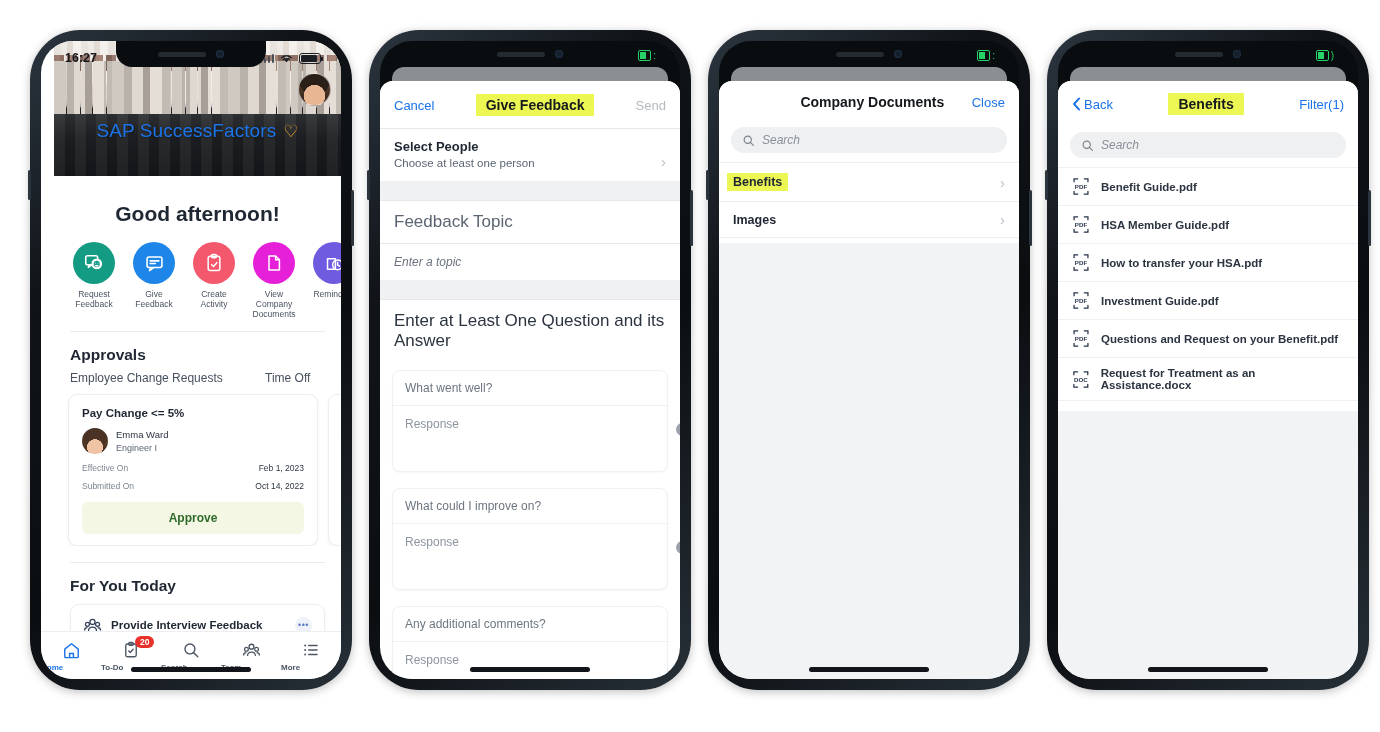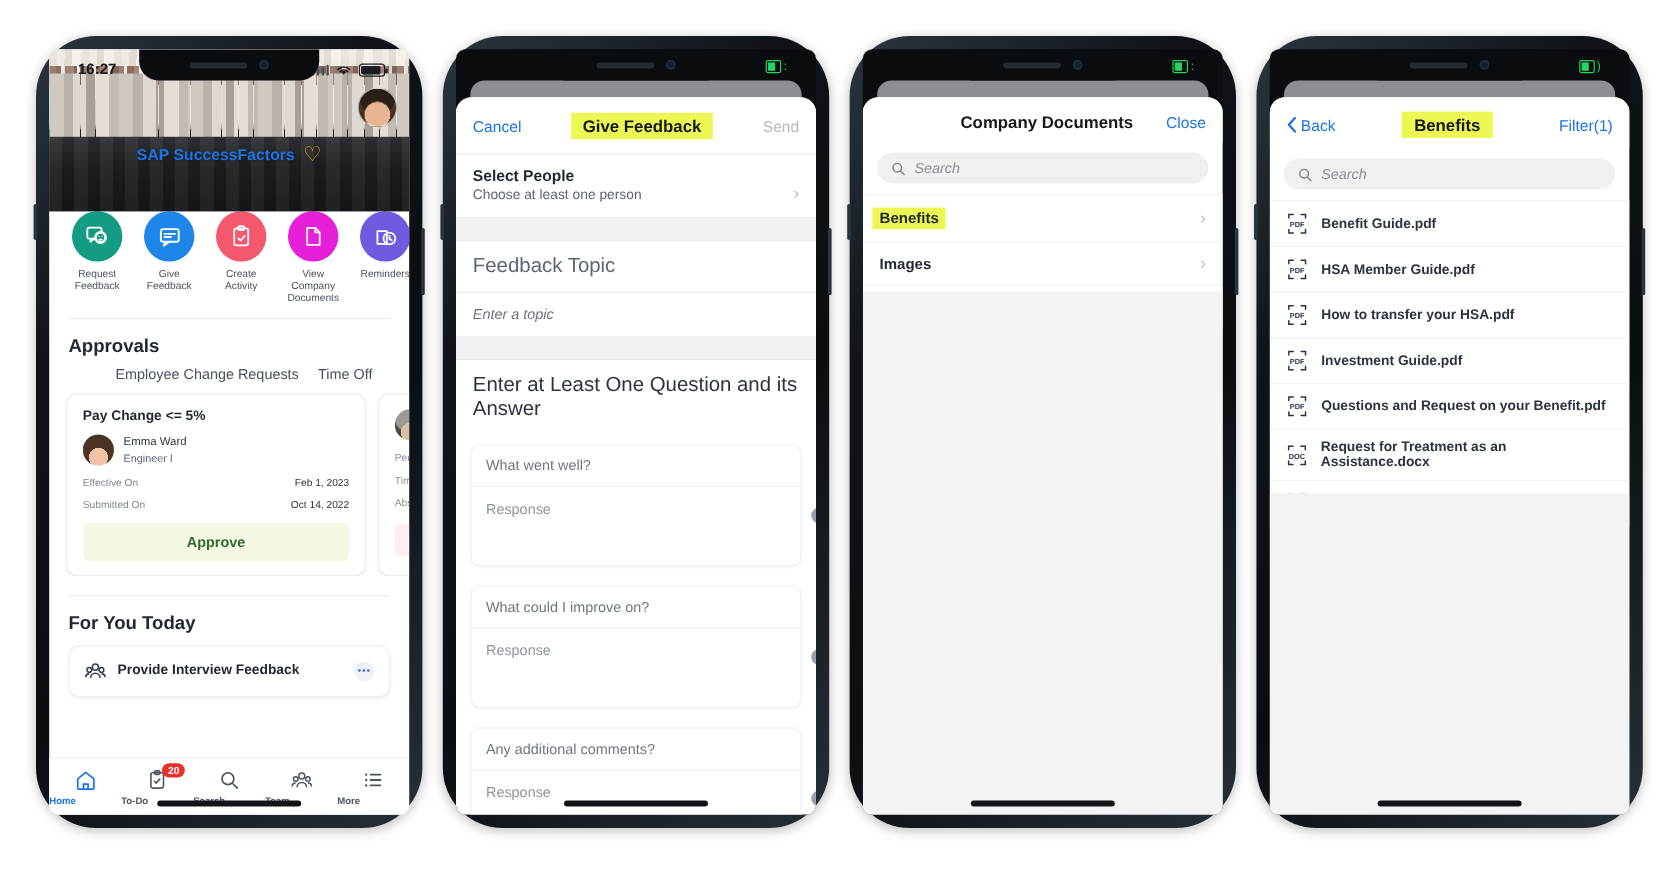--- a/index.html
+++ b/index.html
@@ -23,21 +23,21 @@
   .phone::before { 
     content:""; position:absolute; left:-2px; top:140px; width:3px; height:30px;
     background:#2b343d; border-radius:2px;
   }
   .phone::after {
     content:""; position:absolute; right:-2px; top:160px; width:3px; height:56px;
     background:#2b343d; border-radius:2px;
   }
   .screen {
     position: relative; width: 100%; height: 100%;
-    border-radius: 8px; overflow: hidden; background: #ffffff;
+    border-radius: 32px; overflow: hidden; background: #ffffff; padding-left: 13px;
   }
   .notch {
     position: absolute; top: 0; left: 50%; transform: translateX(-50%);
     width: 150px; height: 26px; background: #0a0d10;
     border-bottom-left-radius: 16px; border-bottom-right-radius: 16px;
     z-index: 40; display: flex; align-items: center; justify-content: center; gap: 10px;
   }
   .notch .speaker { width: 48px; height: 5px; border-radius: 3px; background: #232a30; }
   .notch .cam { width: 8px; height: 8px; border-radius: 50%; background: #16202c;
                 box-shadow: inset 0 0 2px #2e4a6b; }
@@ -103,21 +103,21 @@
   }
   .hero .water::after{
     content:""; position:absolute; inset:0;
     background: repeating-linear-gradient(90deg, rgba(180,175,170,.20) 0 11px, rgba(60,60,62,.2) 11px 21px);
     opacity:.55;
   }
   .brand {
     position:absolute; left:0; right:0; top:79px; z-index:6;
     display:flex; align-items:center; justify-content:center; gap:7px;
   }
-  .brand .btxt { font-size:13px; font-weight:700; color:#1b74e8; letter-spacing:.1px;
+  .brand .btxt { font-size:19px; font-weight:400; color:#1b74e8; letter-spacing:.1px;
                  text-shadow:0 1px 2px rgba(0,0,0,.35); }
   .brand .heart { color:#f0ab28; font-size:17px; line-height:1; }
   .avatar-hero {
     position:absolute; right:10px; top:32px; width:33px; height:33px; border-radius:50%;
     z-index:7; overflow:hidden; background:#caa083;
     background-image:
       radial-gradient(circle at 50% 70%, #e8b693 0 40%, transparent 41%),
       radial-gradient(circle at 50% 22%, #2a2017 0 52%, transparent 53%),
       linear-gradient(180deg,#6b4a33,#2c2016);
     border:1.5px solid rgba(255,255,255,.6);
@@ -288,20 +288,21 @@
         <div class="roofs"></div>
         <div class="skyline"></div>
         <div class="water"></div>
         <div class="avatar-hero"></div>
         <div class="brand">
           <span class="btxt">SAP SuccessFactors</span>
           <span class="heart">♡</span>
         </div>
       </div>
 
+      <div class="greet">Good afternoon!</div>
 
       <div class="quick">
         <div class="qa">
           <div class="circ" style="background:#149b84">
             <svg width="22" height="22" viewBox="0 0 24 24" fill="none" stroke="#fff" stroke-width="1.7">
               <rect x="3" y="4" width="13" height="10" rx="2"></rect>
                 <path d="M7 14l-1.5 3 4-3"></path>
               <circle cx="15" cy="13" r="5" fill="#149b84"></circle>
                 <circle cx="15" cy="13" r="4.2"></circle>
               <circle cx="13.6" cy="12" r=".6" fill="#fff" stroke="none"></circle>
@@ -349,21 +350,21 @@
             </svg>
           </div>
           <div class="lbl">Reminders</div>
         </div>
       </div>
 
       <div class="divider"></div>
 
       <div class="sec-title">Approvals</div>
 
-      <div style="display:flex; padding:0 16px;text-align:right;">
+      <div style="display:flex; padding:0 16px;">
         <div class="sub-title" style="padding-left:0; flex:1">Employee Change Requests</div>
         <div class="sub-title" style="padding-left:0; width:60px; overflow:hidden; white-space:nowrap">Time Off</div>
       </div>
 
       <div class="approval-row">
         <div class="app-card">
           <div class="ttl">Pay Change &lt;= 5%</div>
           <div class="app-emp">
             <div class="pic"></div>
             <div>

